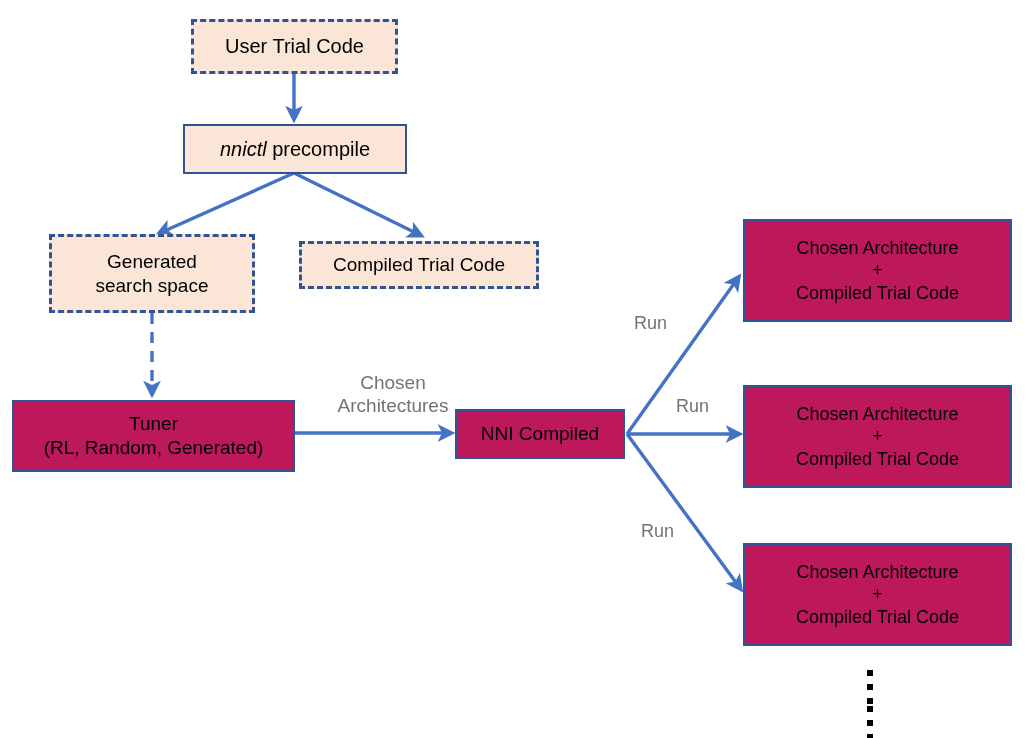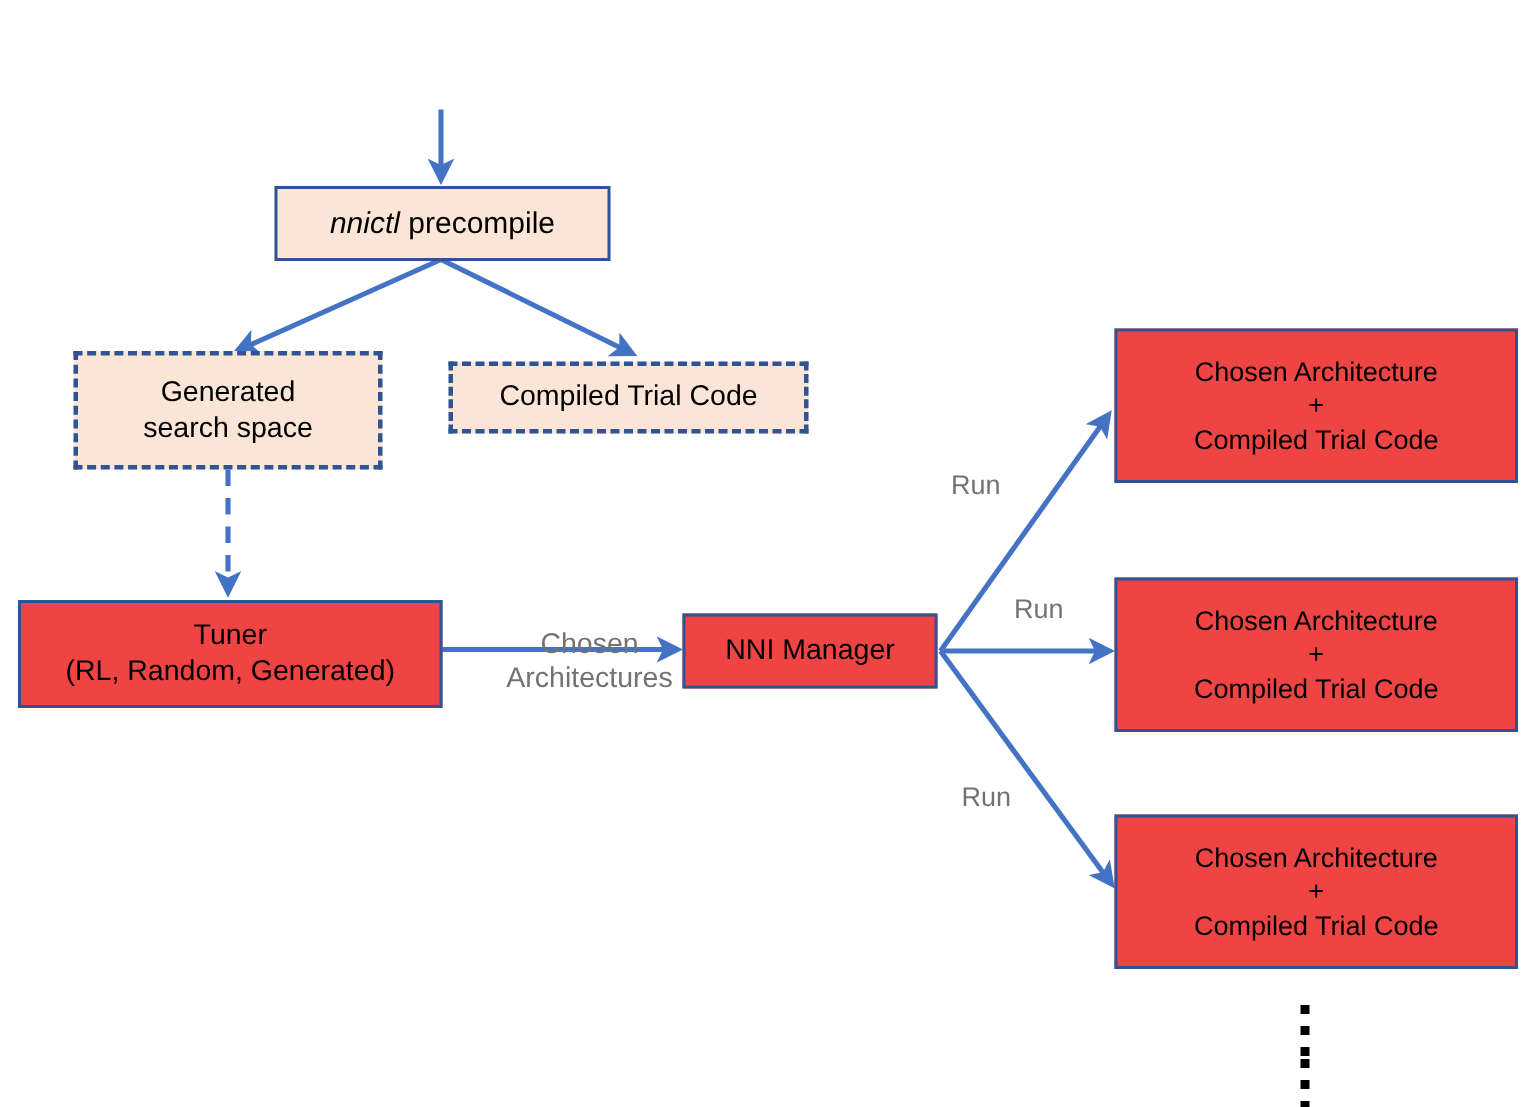--- a/index.html
+++ b/index.html
@@ -31,21 +31,21 @@
     display: flex;
     flex-direction: column;
     align-items: center;
     justify-content: center;
     text-align: center;
     color: #000000;
     line-height: 1.25;
     z-index: 3;
   }
   .node.peach        { background: #FBE5D6; }
-  .node.bluefill     { background: #ef4444; }
+  .node.bluefill     { background: #be185d; }
   .node.solid        { border: 2.5px solid #2F5496; }
   .node.dashed       { border: 3px dashed #2F5496; }
 
   .node .ln { display: block; white-space: nowrap; }
 
   .edge-label {
     position: absolute;
     color: #737373;
     text-align: center;
     white-space: nowrap;
@@ -89,41 +89,44 @@
 
     <line x1="294" y1="433" x2="450" y2="433" stroke="#4472C4" stroke-width="3.4" marker-end="url(#arrowhead)"></line>
 
     <line x1="627" y1="434" x2="738" y2="278" stroke="#4472C4" stroke-width="3.4" marker-end="url(#arrowhead)"></line>
 
     <line x1="627" y1="434" x2="738" y2="434" stroke="#4472C4" stroke-width="3.4" marker-end="url(#arrowhead)"></line>
 
     <line x1="627" y1="434" x2="740" y2="588" stroke="#4472C4" stroke-width="3.4" marker-end="url(#arrowhead)"></line>
   </svg>
 
+  <div class="node peach dashed" style="left:191px; top:19px; width:207px; height:55px; font-size:20px;">
+    <span class="ln">User Trial Code</span>
+  </div>
 
   <div class="node peach dashed" style="left:49px; top:234px; width:206px; height:79px; font-size:19px;">
     <span class="ln">Generated</span>
     <span class="ln">search space</span>
   </div>
 
   <div class="node peach solid" style="left:183px; top:124px; width:224px; height:50px; font-size:20px;">
     <span class="ln"><em>nnictl</em><span> precompile</span></span>
   </div>
 
   <div class="node peach dashed" style="left:299px; top:241px; width:240px; height:48px; font-size:19px;">
     <span class="ln">Compiled Trial Code</span>
   </div>
 
   <div class="node bluefill solid" style="left:12px; top:400px; width:283px; height:72px; font-size:19px;">
     <span class="ln">Tuner</span>
     <span class="ln">(RL, Random, Generated)</span>
   </div>
 
   <div class="node bluefill solid" style="left:455px; top:409px; width:170px; height:50px; font-size:19px;">
-    <span class="ln">NNI Manager</span>
+    <span class="ln">NNI Compiled</span>
   </div>
 
   <div class="node bluefill solid" style="left:743px; top:219px; width:269px; height:103px; font-size:18px;">
     <span class="ln">Chosen Architecture</span>
     <span class="ln">+</span>
     <span class="ln">Compiled Trial Code</span>
   </div>
 
   <div class="node bluefill solid" style="left:743px; top:385px; width:269px; height:103px; font-size:18px;">
     <span class="ln">Chosen Architecture</span>
@@ -131,21 +134,21 @@
     <span class="ln">Compiled Trial Code</span>
   </div>
 
   <div class="node bluefill solid" style="left:743px; top:543px; width:269px; height:103px; font-size:18px;">
     <span class="ln">Chosen Architecture</span>
     <span class="ln">+</span>
     <span class="ln">Compiled Trial Code</span>
   </div>
 
   <div class="edge-label" style="left:318px; top:372px; width:150px; font-size:19px;">
-    <span style="display:block;margin-top:47px;">Chosen</span>
+    <span style="display:block;">Chosen</span>
     <span style="display:block;">Architectures</span>
   </div>
 
   <div class="edge-label" style="left:634px; top:313px; font-size:18px;">Run</div>
 
   <div class="edge-label" style="left:676px; top:396px; font-size:18px;">Run</div>
 
   <div class="edge-label" style="left:641px; top:521px; font-size:18px;">Run</div>
 
   <div class="ellipsis-group" style="left:866px; top:670px; width:7px; height:34px;">

